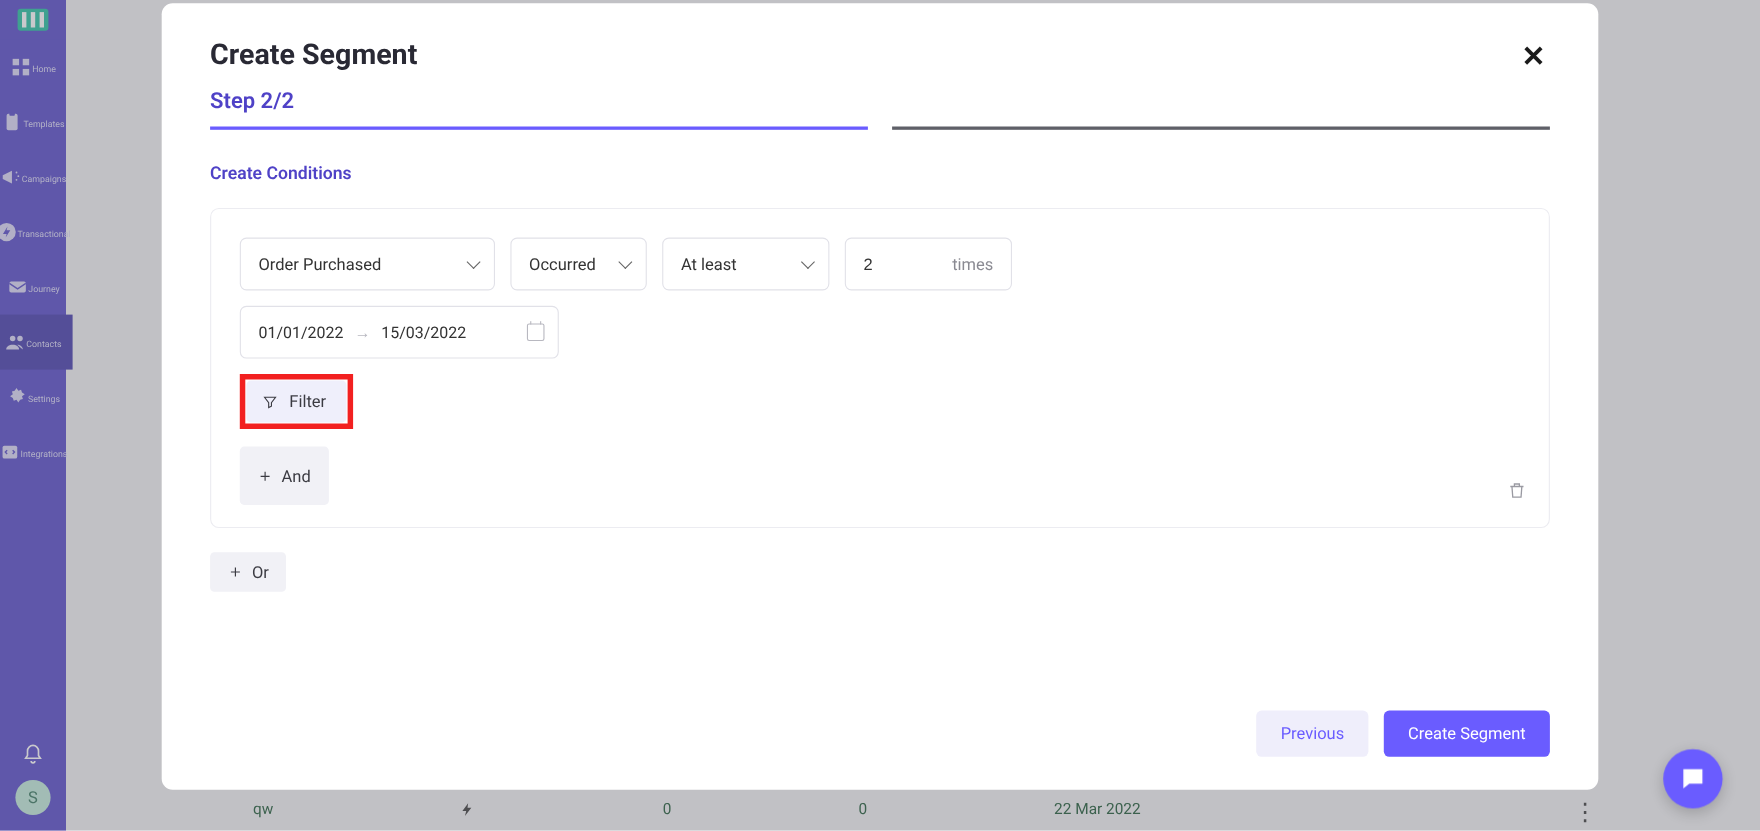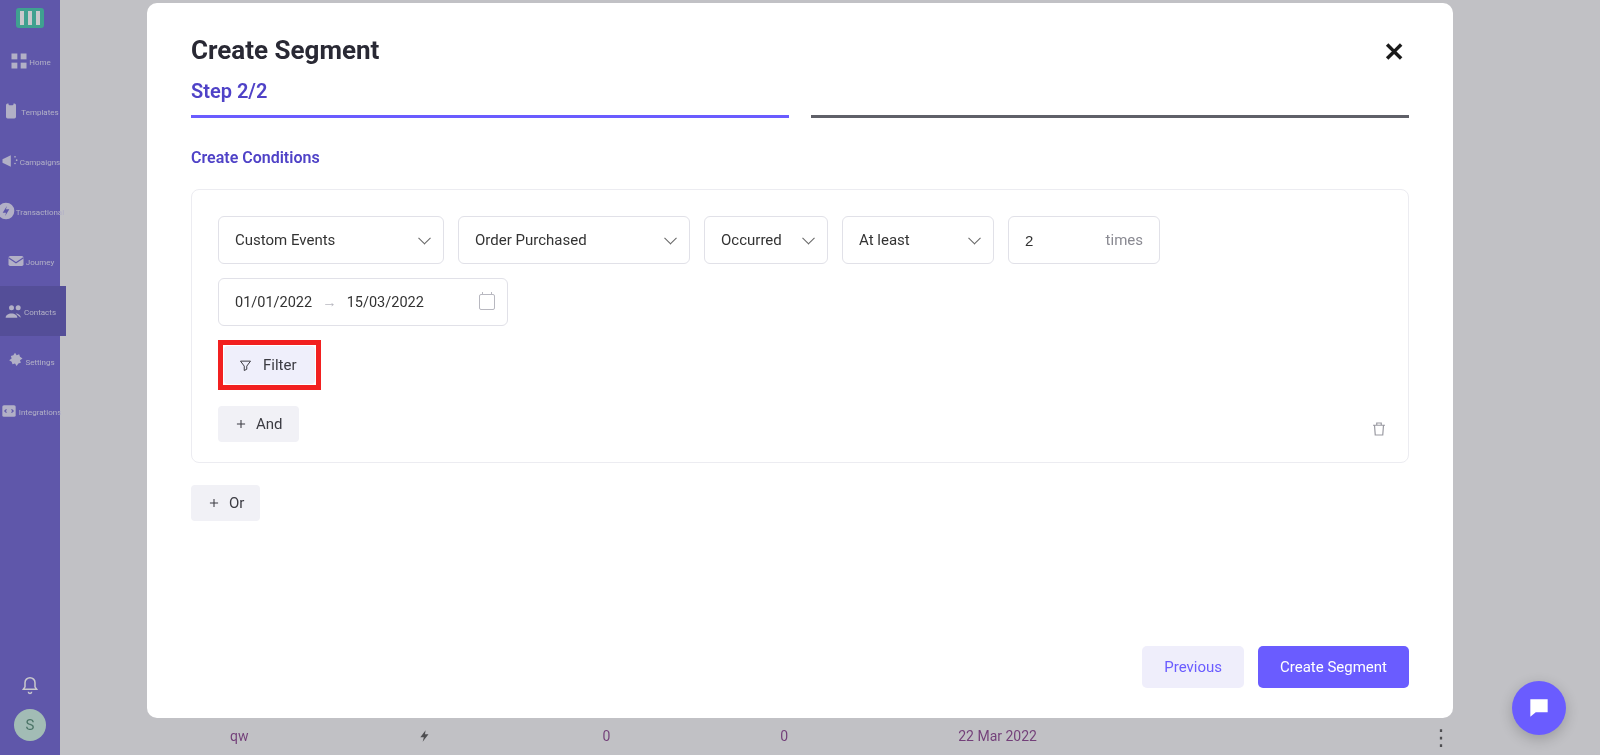--- a/index.html
+++ b/index.html
@@ -15,21 +15,21 @@
   .nav-item.active { background: #3d33a8; }
   .nav-item span { margin-top: 3px; }
   .sidebar-spacer { flex: 1; }
   .bell-slot { width: 60px; height: 46px; display:flex; align-items:center; justify-content:center; }
   .bell-slot svg { width:20px; height:20px; stroke:#fff; fill:none; }
   .avatar { width: 32px; height: 32px; border-radius: 50%; background: #bfead9; color:#2e7257; display:flex; align-items:center; justify-content:center; font-size:15px; margin-bottom:14px; }
 
   
   .bg-page { position:absolute; left:60px; top:0; right:0; bottom:0; background:#f2f2f4; }
   .bg-title { position:absolute; left:140px; top:50px; font-size:22px; font-weight:600; color:#2b2b2f; }
-  .bg-row { position:absolute; left:170px; top:728px; font-size:14px; color:#701a75; display:flex; align-items:center; gap:170px; }
+  .bg-row { position:absolute; left:170px; top:728px; font-size:14px; color:#14532d; display:flex; align-items:center; gap:170px; }
   .bg-bolt { width:14px; height:14px; }
   .bg-dots { position:absolute; right:150px; top:725px; font-size:22px; color:#333; letter-spacing:-2px; }
 
   
   .overlay { position:absolute; inset:0; background:rgba(120,120,128,0.40); display:flex; justify-content:center; align-items:flex-start; z-index:10; }
   .modal { position:relative; width: 1306px; min-height: 715px; background:#fff; border-radius:10px; margin-top:3px; padding:32px 44px 30px 44px; display:flex; flex-direction:column; }
   .modal-header-row { display:flex; align-items:flex-start; justify-content:space-between; }
   .modal-title { font-size:26px; font-weight:700; color:#292934; }
   .close-btn { font-size:26px; font-weight:700; cursor:pointer; color:#1a1a1a; line-height:1; padding:4px; }
   .step-label { margin-top:10px; font-size:20px; font-weight:600; color:#4f42c7; }
@@ -55,21 +55,21 @@
 
   .date-box { height:48px; width:290px; border:1px solid #e1e1e8; border-radius:6px; background:#fff; display:flex; align-items:center; padding:0 40px 0 16px; font-size:14.5px; color:#333; position:relative; cursor:pointer; }
   .date-box .arrow { margin:0 10px; color:#b8b8c0; }
   .date-box::after { content:""; position:absolute; right:12px; top:50%; transform:translateY(-50%); width:14px; height:14px; border:1.3px solid #b8b8c0; border-radius:2px; }
   .date-box::before { content:""; position:absolute; right:15px; top:calc(50% - 10px); width:8px; height:3px; border-left:1.3px solid #b8b8c0; border-right:1.3px solid #b8b8c0; }
 
   .filter-btn-wrap { display:inline-block; border:5px solid #f22020; padding:1px; }
   .filter-btn { height:38px; padding:0 18px 0 14px; background:#efeffb; border-radius:4px; display:flex; align-items:center; gap:10px; font-size:15px; color:#3b3b42; cursor:pointer; }
   .filter-btn svg { width:15px; height:15px; stroke:#3b3b42; fill:none; }
 
-  .chip-btn { height:36px; padding:0 16px; background:#f1f1f6; border-radius:4px; display:inline-flex; align-items:center; gap:8px; font-size:15px; color:#3b3b42; cursor:pointer; margin-top:16px; }
+  .chip-btn { height:53px; padding:0 16px; background:#f1f1f6; border-radius:4px; display:inline-flex; align-items:center; gap:8px; font-size:15px; color:#3b3b42; cursor:pointer; margin-top:16px; }
   .chip-btn svg { width:14px; height:14px; stroke:#3b3b42; }
 
   .trash { position:absolute; right:20px; bottom:20px; cursor:pointer; }
   .trash svg { width:18px; height:18px; stroke:#9a9aa2; fill:none; }
 
   .or-btn { height:36px; padding:0 16px; background:#f1f1f6; border-radius:4px; display:inline-flex; align-items:center; gap:8px; font-size:15px; color:#3b3b42; cursor:pointer; margin-top:22px; }
   .or-btn svg { width:14px; height:14px; stroke:#3b3b42; }
 
   .footer-row { margin-top:auto; display:flex; justify-content:flex-end; gap:14px; padding-top:40px; }
   .btn-prev { height:42px; padding:0 22px; background:#efeefb; color:#6a5cff; border-radius:5px; font-size:15px; display:flex; align-items:center; cursor:pointer; }
@@ -183,23 +183,20 @@
     </div>
     <div class="step-label">Step 2/2</div>
     <div class="step-bar-row">
       <div class="step-bar active"></div>
       <div class="step-bar"></div>
     </div>
     <div class="section-title">Create Conditions</div>
 
     <div class="condition-card">
       <div class="row">
-        <div class="select-box w220">
-          <span>Custom Events</span>
-        </div>
         <div class="select-box w230">
           <span>Order Purchased</span>
         </div>
         <div class="select-box w150">
           <span>Occurred</span>
         </div>
         <div class="select-box w170">
           <span>At least</span>
         </div>
         <div class="times-box">

